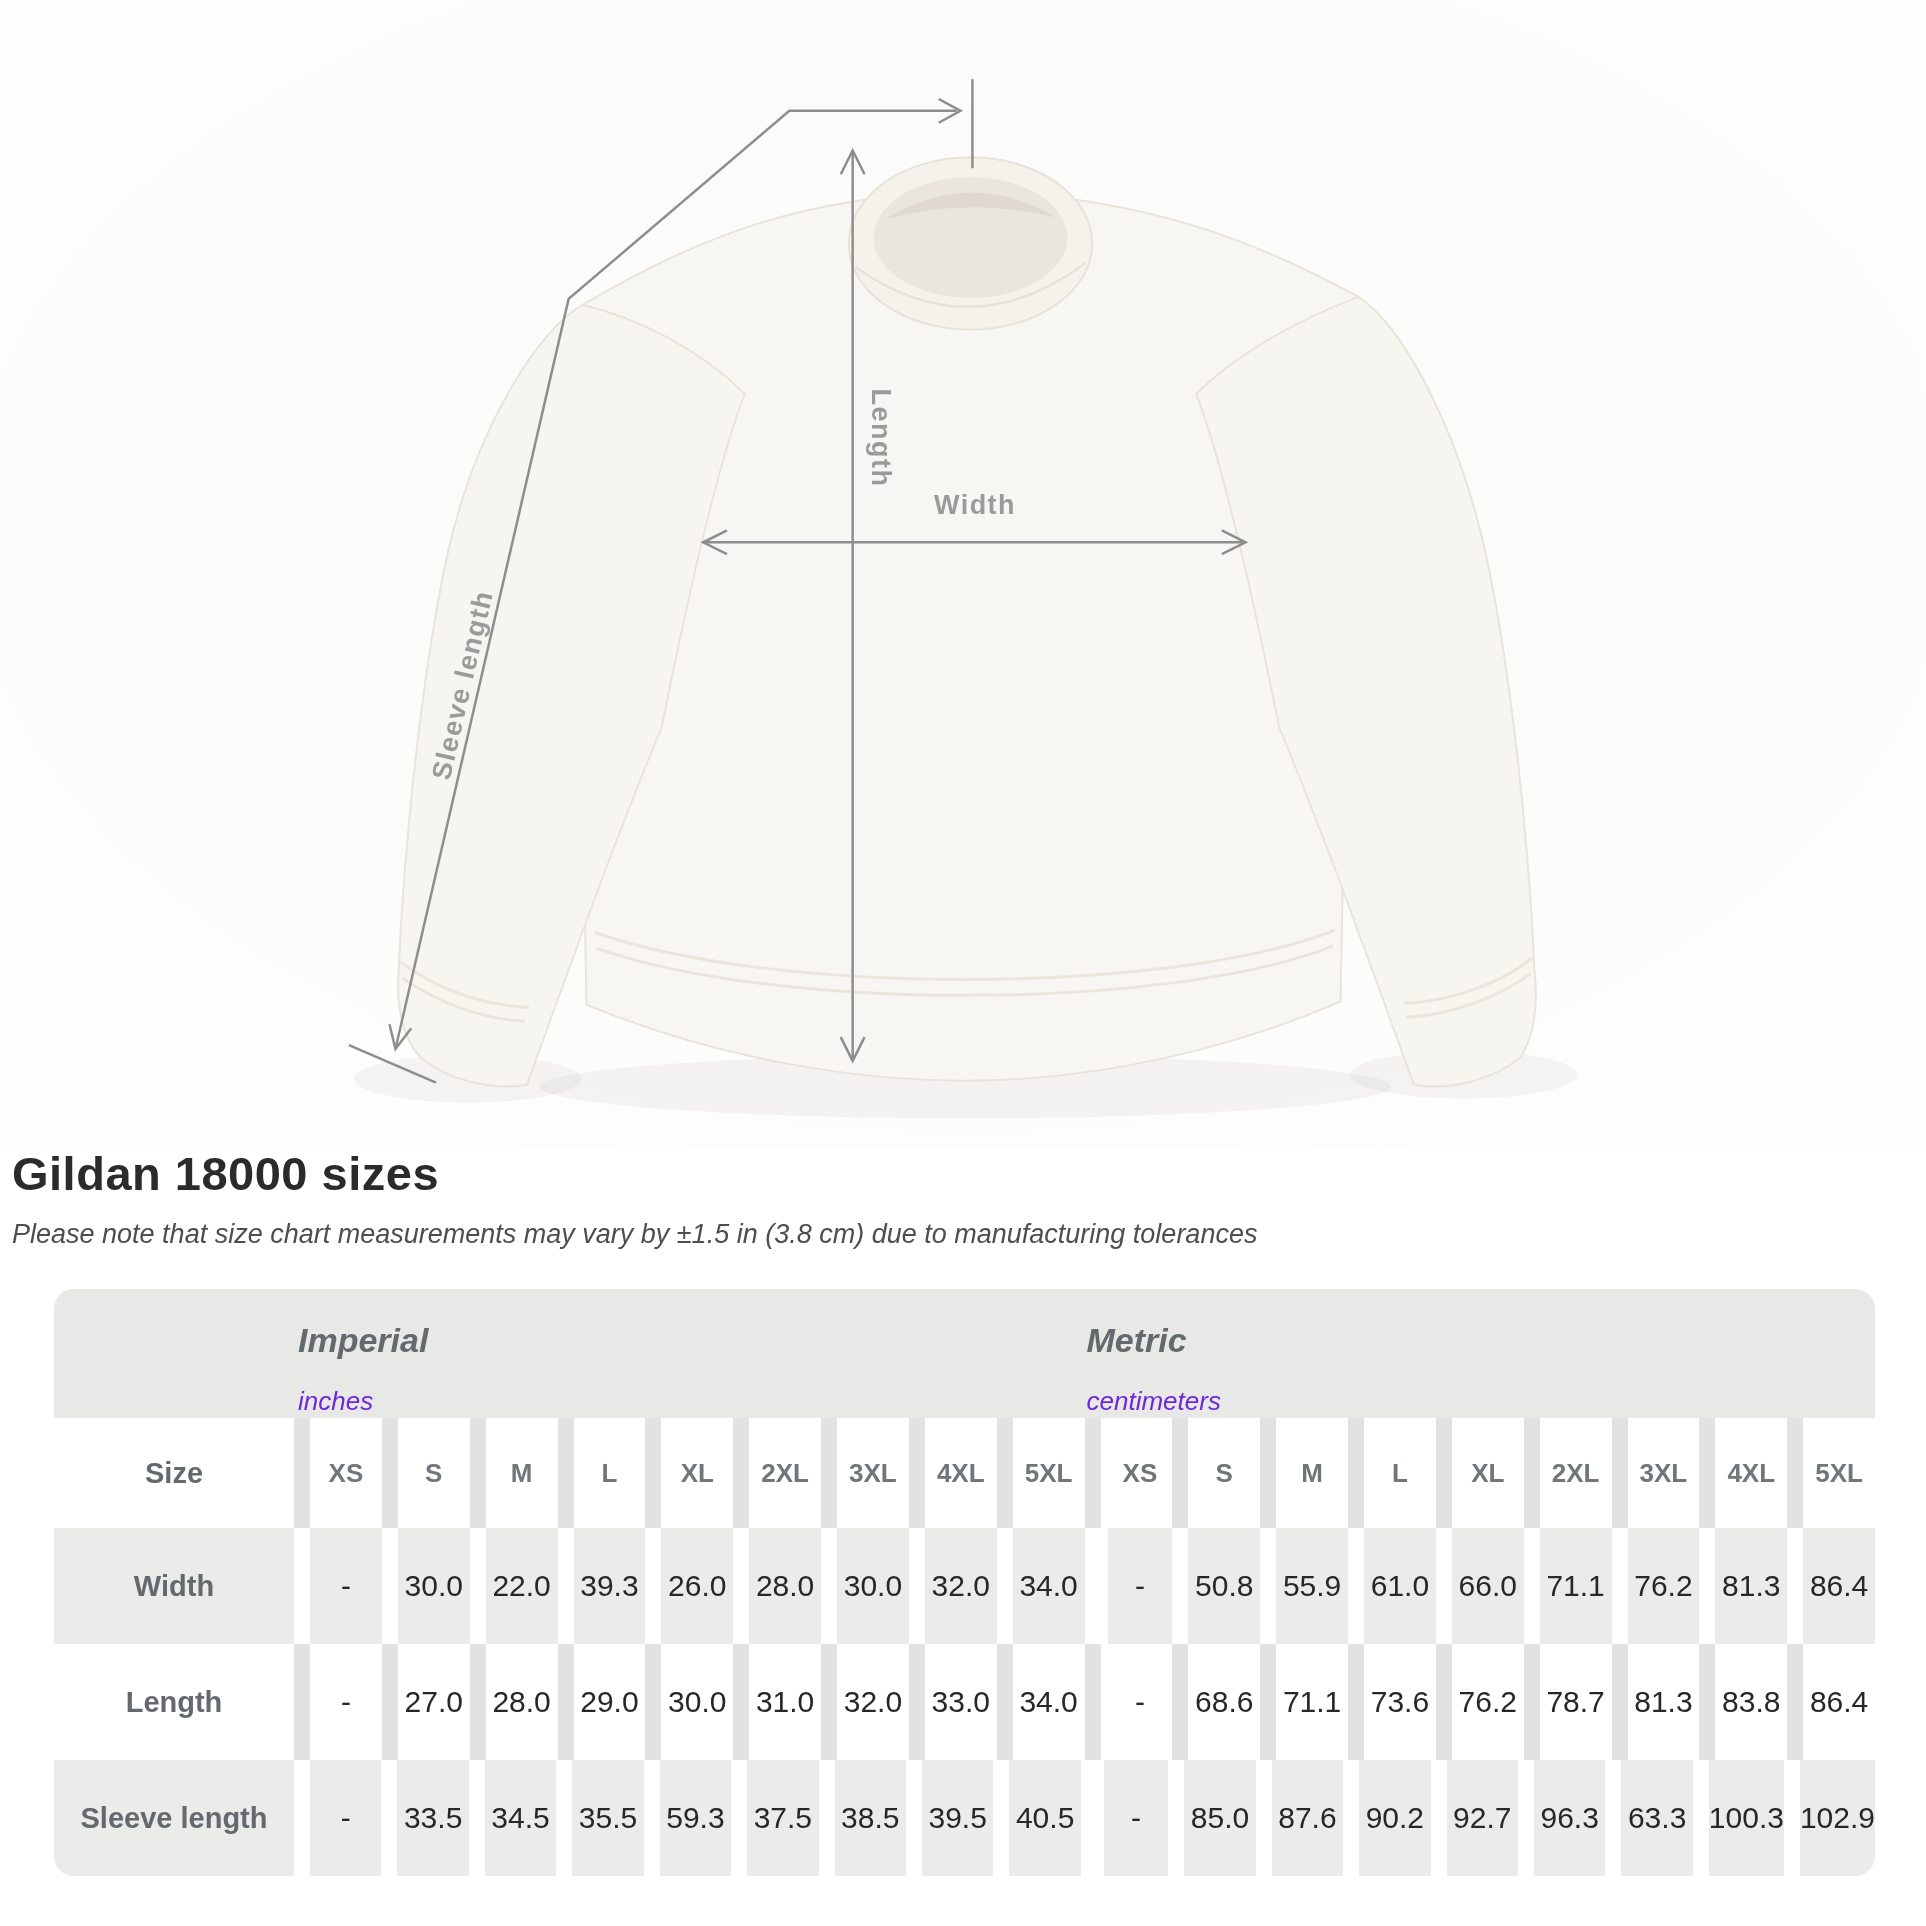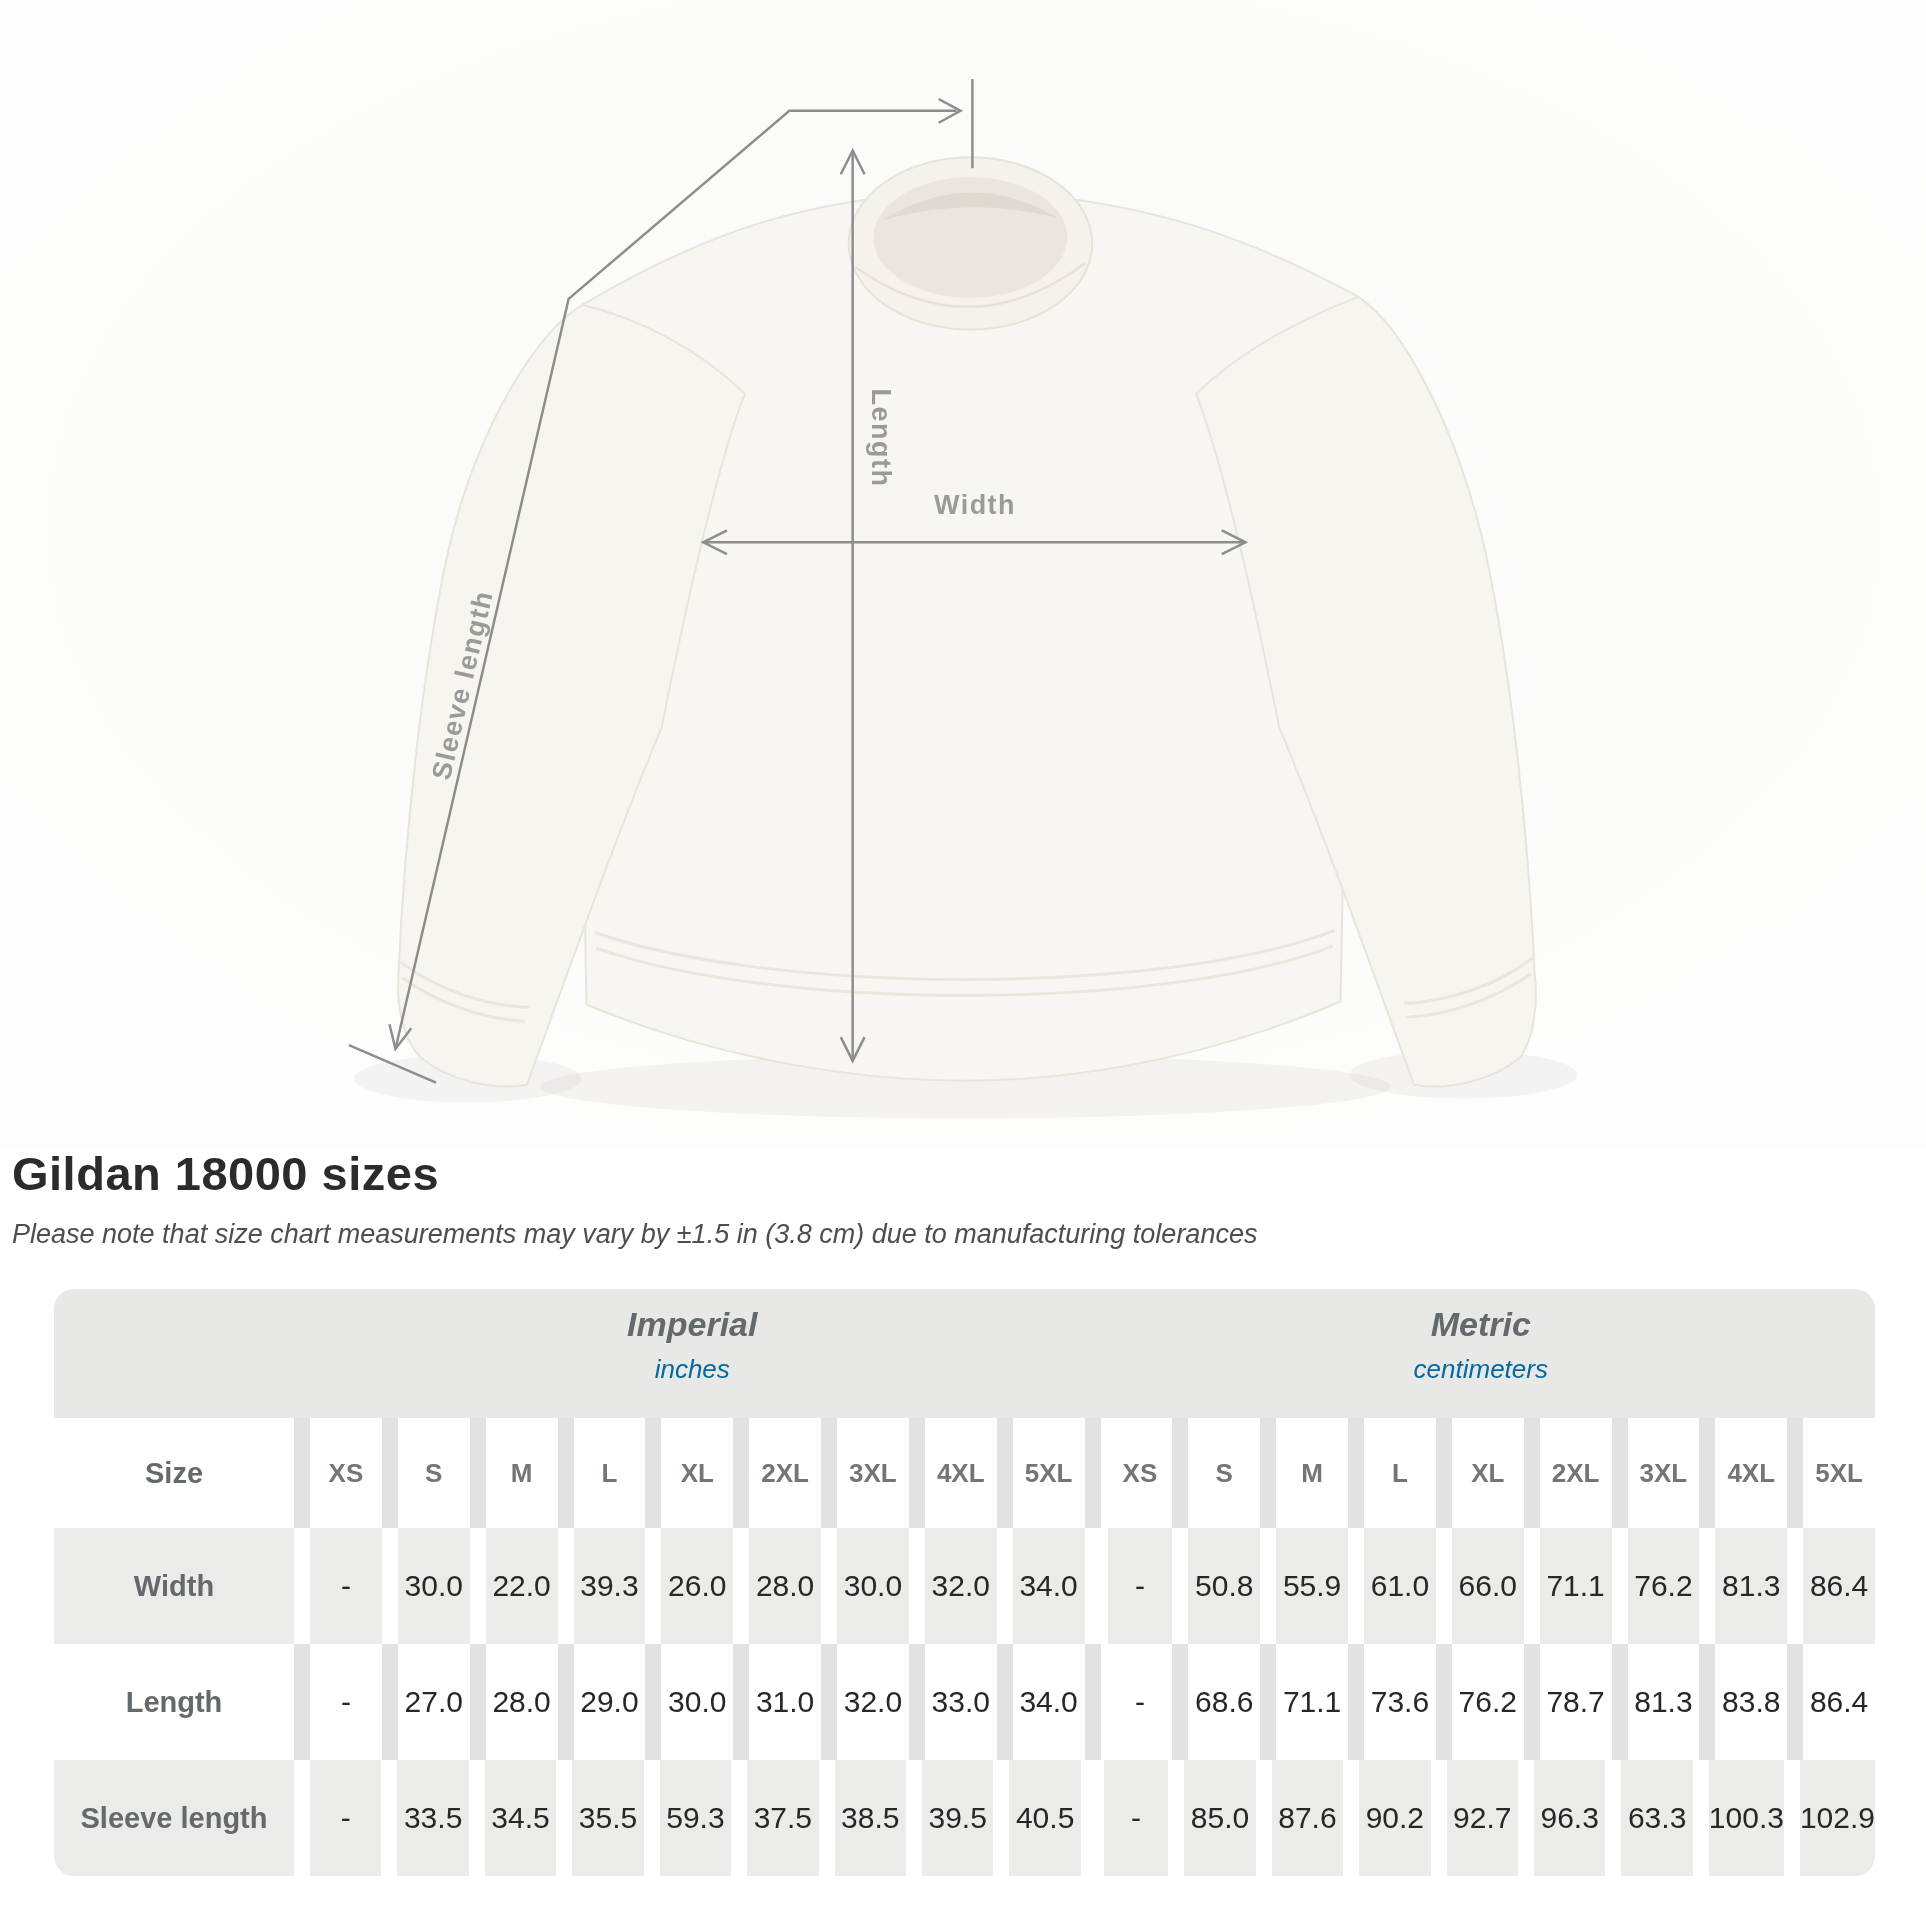--- a/index.html
+++ b/index.html
@@ -17,23 +17,23 @@
 
   
   .titleblock { position:absolute; left:12px; top:1146px; width:1927px; text-align:left; }
   .main-title { margin:0; font-size:47px; font-weight:bold; color:#2b2b2b; letter-spacing:0.5px; }
   .sub-title  { margin:18px 0 0 0; font-size:27px; font-style:italic; color:#4e4e4e; }
 
   
   .sizetable { position:absolute; left:54px; top:1289px; width:1821px; }
   .band { display:grid; grid-template-columns:244px 1fr 1fr; height:129px;
           background:#e8e8e6; border-radius:20px 20px 0 0; }
-  .band-group { text-align:center; padding-top:16px; }
+  .band-group { padding-top:32px; }
   .g-title { font-size:34px; font-weight:bold; font-style:italic; color:#63696c; }
-  .g-unit  { font-size:26px; font-style:italic; color:#0369a1; margin-top:10px; }
+  .g-unit  { font-size:26px; font-style:italic; color:#6d28d9; margin-top:26px; }
 
   .trow { display:grid; grid-template-columns:240px repeat(18,1fr); column-gap:16px; }
   .cell { display:flex; align-items:center; justify-content:center; }
 
   .header-row { height:110px; background:#e2e2e2; }
   .header-row .cell { background:#ffffff; color:#70767a; font-weight:bold; font-size:26px; }
 
   .data-row { height:116px; }
   .row-gray  { background:#ffffff; }
   .row-gray .cell  { background:#ebebe9; }

